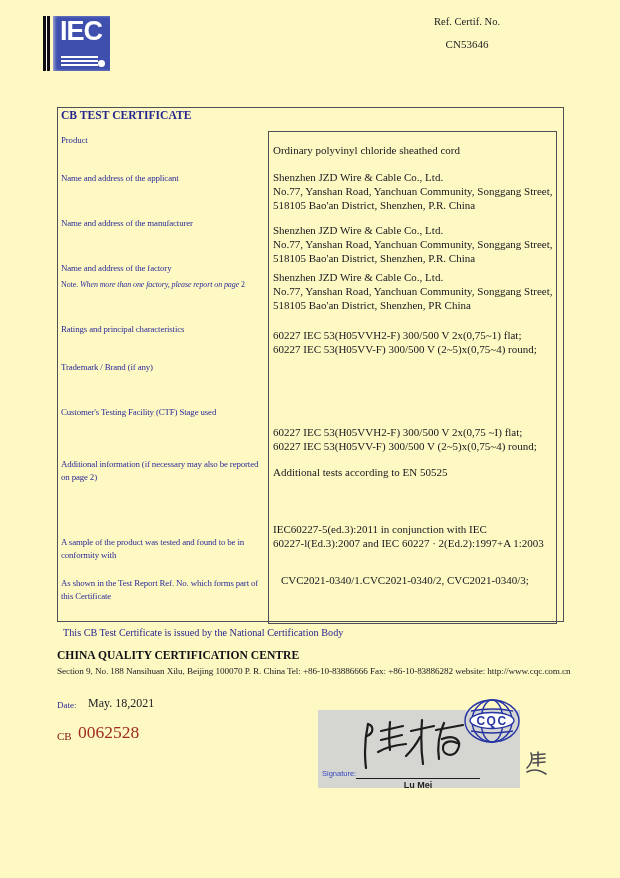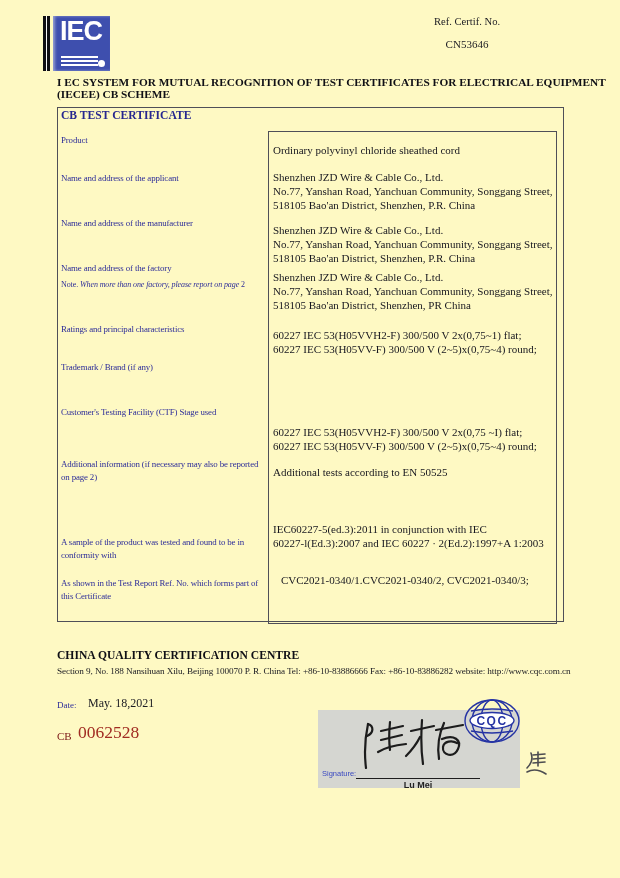--- a/index.html
+++ b/index.html
@@ -69,24 +69,20 @@
     <div class="iec-line" style="top:44px"></div>
     <div class="iec-line" style="top:48px"></div>
     <div class="iec-dot"></div>
   </div>
 
   <div class="refbox">
     <div class="ref-label">Ref. Certif. No.</div>
     <div class="ref-number">CN53646</div>
   </div>
 
-  <div class="scheme">
-    <span style="display:block">I EC SYSTEM FOR MUTUAL RECOGNITION OF TEST CERTIFICATES FOR ELECTRICAL EQUIPMENT</span>
-    <span style="display:block">(IECEE) CB SCHEME</span>
-  </div>
 
   <div class="outer-box"></div>
   <div class="inner-box"></div>
   <div class="cb-title">CB TEST CERTIFICATE</div>
 
   <div class="lbl" style="top:134px">Product</div>
   <div class="val" style="top:133px">Ordinary polyvinyl chloride sheathed cord</div>
 
   <div class="lbl" style="top:172px">Name and address of the applicant</div>
   <div class="val" style="top:160px">Shenzhen JZD Wire &amp; Cable Co., Ltd.
@@ -121,20 +117,21 @@
 
   <div class="lbl" style="top:536px">A sample of the product was tested and found to be in
 conformity with</div>
   <div class="val" style="top:512px">IEC60227-5(ed.3):2011 in conjunction with IEC
 60227-l(Ed.3):2007 and IEC 60227 · 2(Ed.2):1997+A 1:2003</div>
 
   <div class="lbl" style="top:577px">As shown in the Test Report Ref. No. which forms part of
 this Certificate</div>
   <div class="val" style="top:563px;padding-left:8px">CVC2021-0340/1.CVC2021-0340/2, CVC2021-0340/3;</div>
 
+  <div class="issued-note">This CB Test Certificate is issued by the National Certification Body</div>
 
   <div class="centre-name">CHINA QUALITY CERTIFICATION CENTRE</div>
   <div class="centre-addr">Section 9, No. 188 Nansihuan Xilu, Beijing 100070 P. R. China Tel: +86-10-83886666 Fax: +86-10-83886282 website: http://www.cqc.com.cn</div>
 
   <div class="date-label">Date:</div>
   <div class="date-value">May. 18,2021</div>
 
   <div class="cb-prefix">CB</div>
   <div class="cb-number">0062528</div>
 

